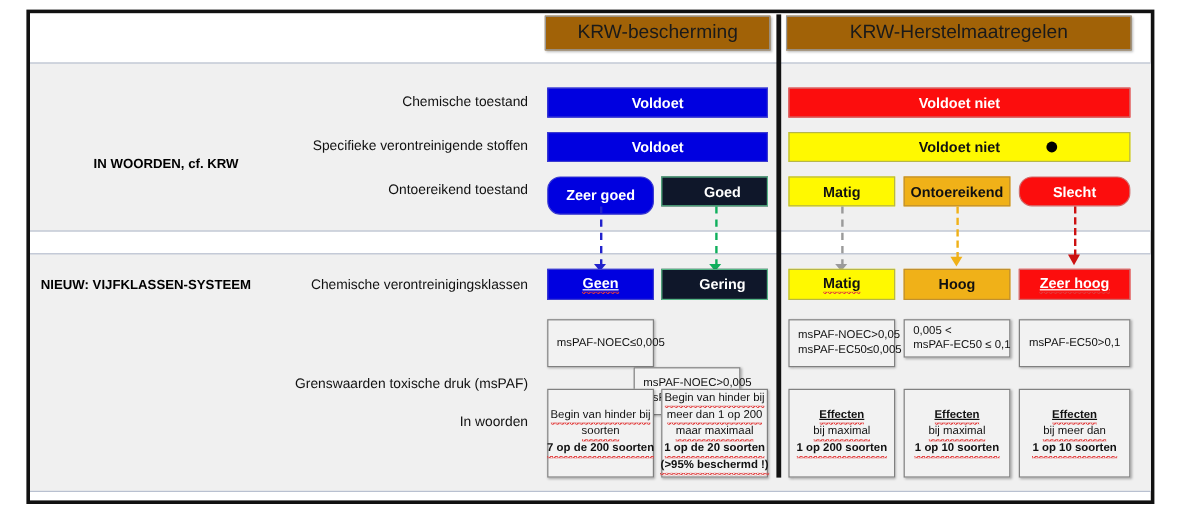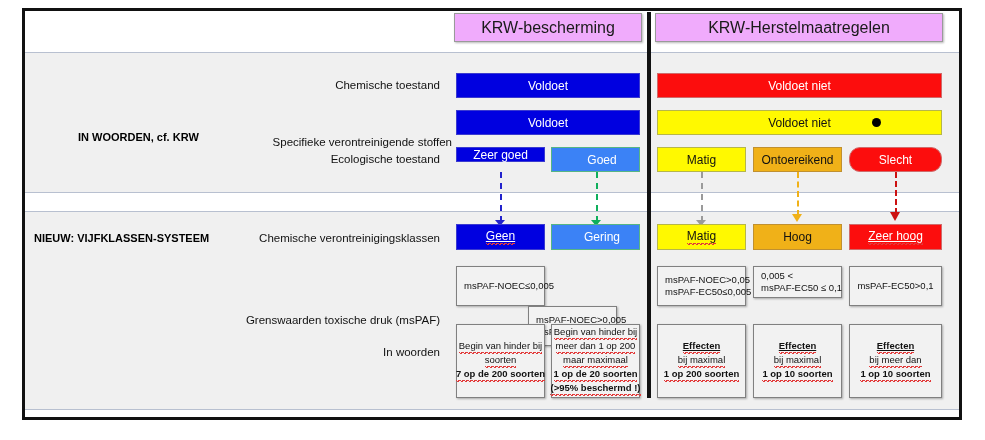--- a/index.html
+++ b/index.html
@@ -12,38 +12,38 @@
 
   
   .band{position:absolute;background:#f0f0f0;border-top:1px solid #b8c0d0;border-bottom:1px solid #b8c0d0;box-sizing:border-box;}
   .band-a{left:25px;top:52px;width:934px;height:141px;}
   .band-b{left:25px;top:211px;width:934px;height:199px;}
 
   
   .vsep{position:absolute;left:647px;top:12px;width:4px;height:386px;background:#111111;}
 
   
-  .tab{position:absolute;height:29px;background:#f0abfc;border:1px solid #9a9a9a;
+  .tab{position:absolute;height:29px;background:#a16207;border:1px solid #9a9a9a;
        box-shadow:1px 1px 2px rgba(0,0,0,.28);
        display:flex;align-items:center;justify-content:center;
        font-size:16px;color:#1a1a1a;box-sizing:border-box;}
   .tab-prot{left:454px;top:13px;width:188px;}
   .tab-herstel{left:655px;top:13px;width:288px;}
 
   
   .rowlabel{position:absolute;font-size:11.5px;color:#111;text-align:right;white-space:nowrap;}
   .grouplabel{position:absolute;font-size:11px;font-weight:bold;color:#000;white-space:nowrap;}
 
   
   .cbar{position:absolute;display:flex;align-items:center;justify-content:center;
-        font-size:12px;box-sizing:border-box;border:1px solid #8a8a3a;}
+        font-size:12px;box-sizing:border-box;border:1px solid #8a8a3a;font-weight:bold;}
   .c-blue{background:#0000e0;color:#ffffff;border-color:#3a3ad0;}
   .c-red{background:#fc0d0d;color:#ffffff;border-color:#d06a6a;}
   .c-yellow{background:#fff900;color:#111111;border-color:#b6b64a;}
-  .c-green{background:#3b82f6;color:#ffffff;border-color:#55b585;padding-left:13px;}
+  .c-green{background:#0f172a;color:#ffffff;border-color:#55b585;padding-left:13px;}
   .c-orange{background:#f0b118;color:#111111;border-color:#c09030;}
 
   .dot{position:absolute;width:9px;height:9px;border-radius:50%;background:#000;}
 
   
   .ibox{position:absolute;background:#f2f2f2;border:1px solid #808080;
         box-shadow:1px 1px 2px rgba(0,0,0,.3);
         display:flex;flex-direction:column;align-items:center;justify-content:center;
         font-size:9.5px;color:#111;box-sizing:border-box;line-height:1.28;}
   .ibox.left-al{align-items:flex-start;padding-left:7px;}
@@ -70,35 +70,35 @@
 
   <div class="vsep"></div>
 
   <div class="tab tab-prot">KRW-bescherming</div>
   <div class="tab tab-herstel">KRW-Herstelmaatregelen</div>
 
   <div class="grouplabel" style="left:78px;top:131px;">IN WOORDEN, cf. KRW</div>
   <div class="grouplabel" style="left:34px;top:232px;">NIEUW: VIJFKLASSEN-SYSTEEM</div>
 
   <div class="rowlabel" style="left:140px;top:79px;width:300px;">Chemische toestand</div>
-  <div class="rowlabel" style="left:152px;top:116px;width:300px;margin-top:20px;">Specifieke verontreinigende stoffen</div>
-  <div class="rowlabel" style="left:140px;top:153px;width:300px;">Ecologische toestand</div>
+  <div class="rowlabel" style="left:140px;top:116px;width:300px;">Specifieke verontreinigende stoffen</div>
+  <div class="rowlabel" style="left:140px;top:153px;width:300px;">Ontoereikend toestand</div>
 
   <div class="rowlabel" style="left:140px;top:232px;width:300px;">Chemische verontreinigingsklassen</div>
   <div class="rowlabel" style="left:140px;top:286px;width:300px;margin-top:28px;">Grenswaarden toxische druk (msPAF)</div>
   <div class="rowlabel" style="left:140px;top:346px;width:300px;">In woorden</div>
 
   <div class="cbar c-blue" style="left:456px;top:73px;width:184px;height:25px;">Voldoet</div>
   <div class="cbar c-red" style="left:657px;top:73px;width:285px;height:25px;">Voldoet niet</div>
 
   <div class="cbar c-blue" style="left:456px;top:110px;width:184px;height:25px;">Voldoet</div>
   <div class="cbar c-yellow" style="left:657px;top:110px;width:285px;height:25px;">Voldoet niet</div>
   <div class="dot" style="left:872px;top:118px;"></div>
 
-  <div class="cbar c-blue" style="left:456px;top:147px;width:89px;height:15px;">Zeer goed</div>
+  <div class="cbar c-blue" style="left:456px;top:147px;width:89px;height:32px;border-radius:11px;">Zeer goed</div>
   <div class="cbar c-green" style="left:551px;top:147px;width:89px;height:25px;">Goed</div>
   <div class="cbar c-yellow" style="left:657px;top:147px;width:89px;height:25px;">Matig</div>
   <div class="cbar c-orange" style="left:753px;top:147px;width:89px;height:25px;">Ontoereikend</div>
   <div class="cbar c-red" style="left:849px;top:147px;width:93px;height:25px;border-radius:11px;">Slecht</div>
 
   <div class="conn" style="left:500px;top:172px;height:50px;border-left-color:#2222cc;"></div>
   <div class="arrow" style="left:495px;top:220px;border-top:6px solid #2222cc;"></div>
 
   <div class="conn" style="left:596px;top:172px;height:50px;border-left-color:#0faf5c;"></div>
   <div class="arrow" style="left:591px;top:220px;border-top:6px solid #0faf5c;"></div>

